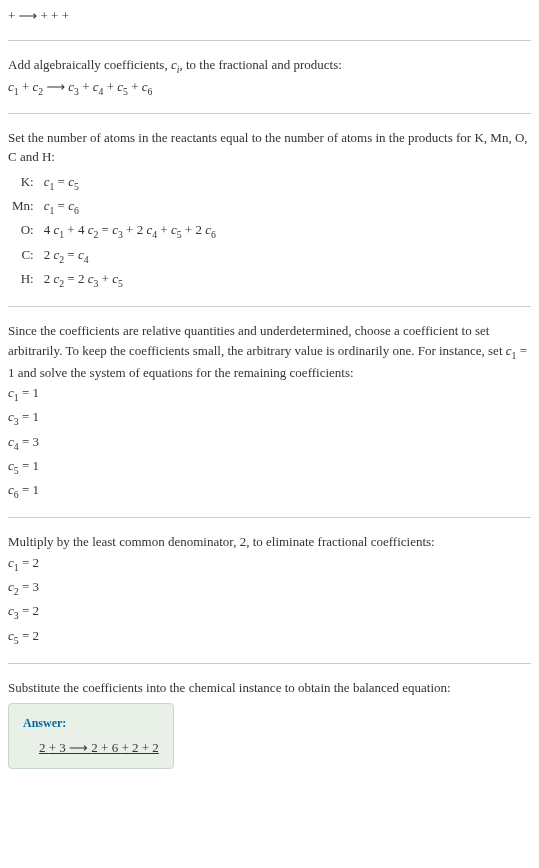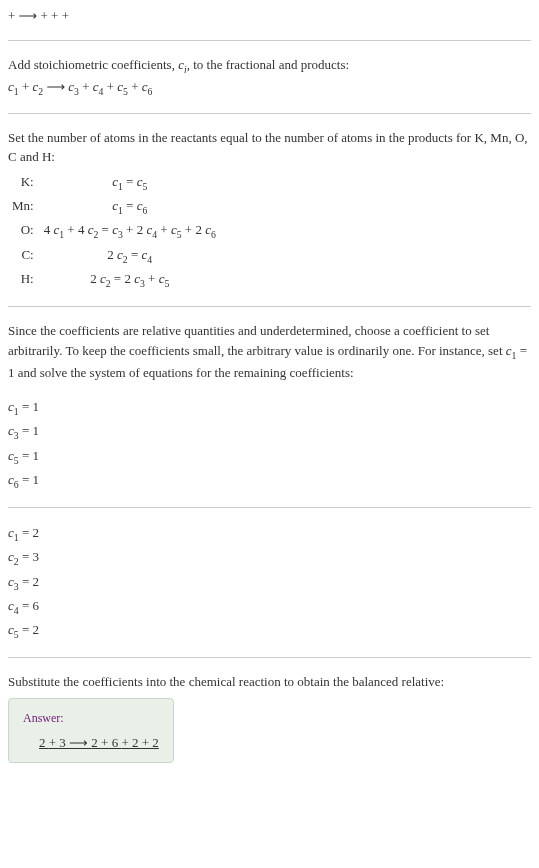--- a/index.html
+++ b/index.html
@@ -24,21 +24,20 @@
       border-top: 1px solid #ccc;
       margin: 14px 0;
     }
     .eq-table {
       border-collapse: collapse;
       margin-top: 4px;
     }
     .eq-table td {
       padding: 1px 4px;
       vertical-align: baseline;
-      text-align: center;
     }
     .eq-table td:first-child {
       text-align: right;
       padding-right: 6px;
     }
     .sub {
       font-size: 0.75em;
       vertical-align: sub;
     }
     .italic {
@@ -54,37 +53,38 @@
     .frac .num {
       display: block;
       border-bottom: 1px solid #333;
       padding: 0 2px;
     }
     .frac .den {
       display: block;
       padding: 0 2px;
     }
     .coeff-list {
-      margin-top: 14px;
+      margin-top: 0;
     }
     .coeff-list div {
       padding: 1px 0;
     }
     .answer-box {
       background: #e8f0e8;
       border: 1px solid #c8d8c8;
       border-radius: 4px;
       padding: 10px 14px;
       display: inline-block;
       margin-top: 6px;
     }
     .answer-label {
-      color: #701a75;
+      color: #0369a1;
       font-size: 12px;
       margin-bottom: 6px;
+      font-weight: bold;
     }
     .answer-eq {
       padding-left: 16px;
       text-decoration: underline;
     }
     .arrow {
       font-family: Arial, sans-serif;
     }
   </style>
 </head>
@@ -93,21 +93,21 @@
 <div class="section">
   <div>
     <span> + </span><span class="arrow">⟶</span><span> + + + </span>
   </div>
 </div>
 
 <hr class="divider">
 
 <div class="section">
   <div>
-    <span>Add stoichiometric coefficients, </span><span class="italic">c</span><span class="sub italic">i</span><span>, to the fractional and products:</span>
+    <span>Add algebraically coefficients, </span><span class="italic">c</span><span class="sub italic">i</span><span>, to the fractional and products:</span>
   </div>
   <div>
     <span class="italic">c</span><span class="sub">1</span><span> + </span><span class="italic">c</span><span class="sub">2</span><span> </span><span class="arrow">⟶</span><span> </span><span class="italic">c</span><span class="sub">3</span><span> + </span><span class="italic">c</span><span class="sub">4</span><span> + </span><span class="italic">c</span><span class="sub">5</span><span> + </span><span class="italic">c</span><span class="sub">6</span>
   </div>
 </div>
 
 <hr class="divider">
 
 <div class="section">
   <div>Set the number of atoms in the reactants equal to the number of atoms in the products for K, Mn, O, C and H:</div>
@@ -139,40 +139,41 @@
 
 <hr class="divider">
 
 <div class="section">
   <div>
     <span>Since the coefficients are relative quantities and underdetermined, choose a coefficient to set arbitrarily. To keep the coefficients small, the arbitrary value is ordinarily one. For instance, set </span><span class="italic">c</span><span class="sub">1</span><span> = 1 and solve the system of equations for the remaining coefficients:</span>
   </div>
   <div class="coeff-list">
     <div><span class="italic">c</span><span class="sub">1</span><span> = 1</span></div>
     <div><span class="italic">c</span><span class="sub">3</span><span> = 1</span></div>
+    <div><span class="italic">c</span><span class="sub">4</span><span> = 3</span></div>
     <div><span class="italic">c</span><span class="sub">5</span><span> = 1</span></div>
     <div><span class="italic">c</span><span class="sub">6</span><span> = 1</span></div>
   </div>
 </div>
 
 <hr class="divider">
 
 <div class="section">
+  <div>Multiply by the least common denominator, 2, to eliminate fractional coefficients:</div>
   <div class="coeff-list">
     <div><span class="italic">c</span><span class="sub">1</span><span> = 2</span></div>
     <div><span class="italic">c</span><span class="sub">2</span><span> = 3</span></div>
     <div><span class="italic">c</span><span class="sub">3</span><span> = 2</span></div>
-    <div><span class="italic">c</span><span class="sub">4</span><span> = 6</span></div>
     <div><span class="italic">c</span><span class="sub">5</span><span> = 2</span></div>
   </div>
 </div>
 
 <hr class="divider">
 
 <div class="section">
-  <div>Substitute the coefficients into the chemical reaction to obtain the balanced relative:</div>
+  <div>Substitute the coefficients into the chemical instance to obtain the balanced equation:</div>
   <div class="answer-box">
     <div class="answer-label">Answer:</div>
     <div class="answer-eq">
       <span>2 </span><span> + 3 </span><span class="arrow"> ⟶ </span><span>2 </span><span> + 6 </span><span> + 2 </span><span> + 2</span>
     </div>
   </div>
 </div>
 
 </body></html>

